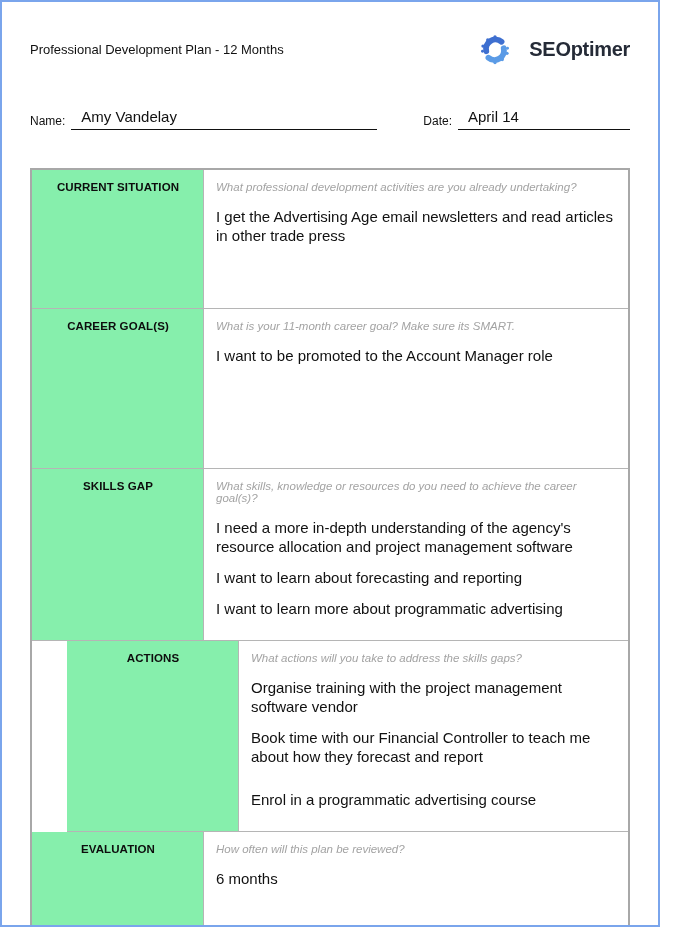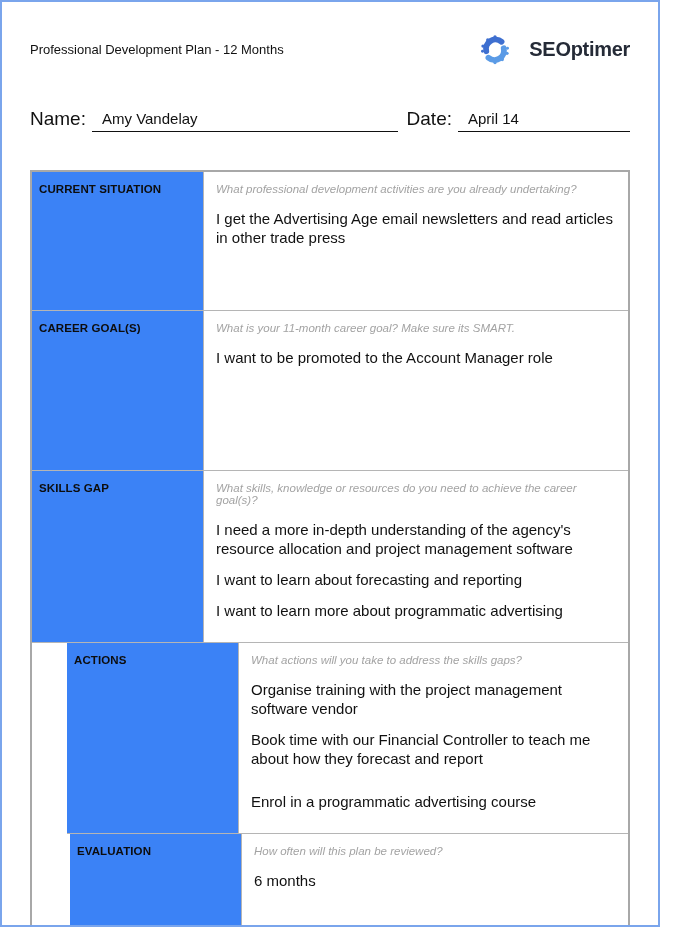--- a/index.html
+++ b/index.html
@@ -34,53 +34,54 @@
   }
 
   
   .fields-row {
     display: flex;
     justify-content: space-between;
     align-items: flex-end;
     margin-top: 38px;
   }
   .field { display: flex; align-items: flex-end; }
-  .field-label { font-size: 19px; padding-bottom: 2px; margin-right: 6px; }
+  .field-label { font-size: 12px; padding-bottom: 2px; margin-right: 6px; }
   .field-value {
     border-bottom: 1.6px solid #111111;
     font-size: 15px;
     padding: 0 4px 4px 10px;
     box-sizing: border-box;
   }
   .field-value.name { width: 306px; }
   .field-value.date { width: 172px; }
 
   
   .pdp-table {
     margin-top: 38px;
     border: 2px solid #a8a8a8;
   }
   .row { display: flex; border-bottom: 1px solid #b5b5b5; }
   .row:last-child { border-bottom: none; }
   .row:nth-child(1) { min-height: 138px; }
   .row:nth-child(2) { min-height: 159px; }
   .row:nth-child(3) { min-height: 165px; }
   .row:nth-child(4) { min-height: 154px; margin-left: 35px; }
-  .row:nth-child(5) { min-height: 95px; padding-left: 38px; }
+  .row:nth-child(5) { min-height: 95px; }
   .label-cell {
     width: 172px;
     flex-shrink: 0;
     box-sizing: border-box;
-    background: #3b82f6;
+    background: #86efac;
     border-right: 1px solid #b5b5b5;
     padding: 11px 6px 0 7px;
     font-size: 11.5px;
     font-weight: bold;
     letter-spacing: 0.1px;
     color: #0d0d0d;
+    text-align: center;
   }
   .content-cell {
     flex: 1;
     padding: 11px 14px 10px 12px;
   }
   .prompt {
     margin: 0 0 14px 0;
     font-size: 11.5px;
     font-style: italic;
     color: #a3a3a3;

